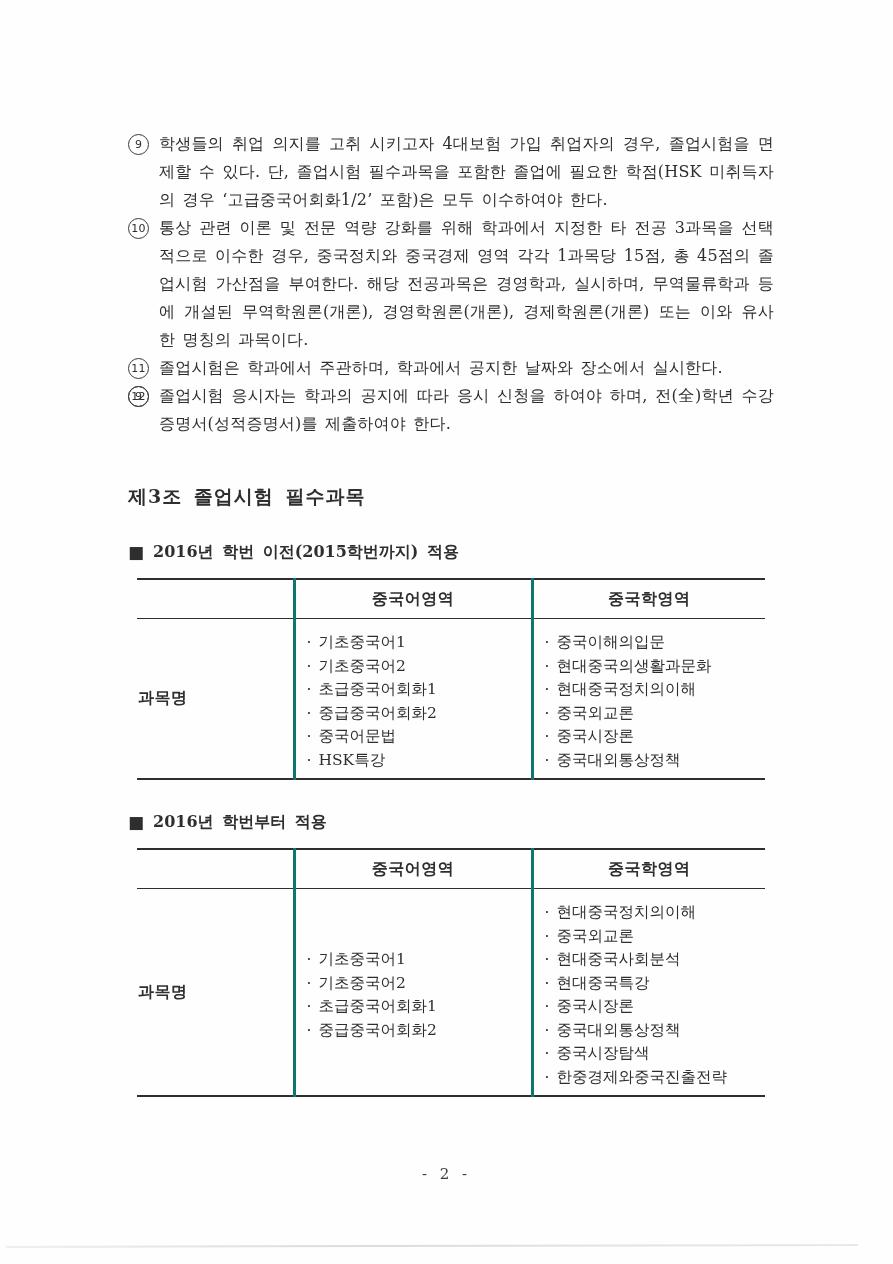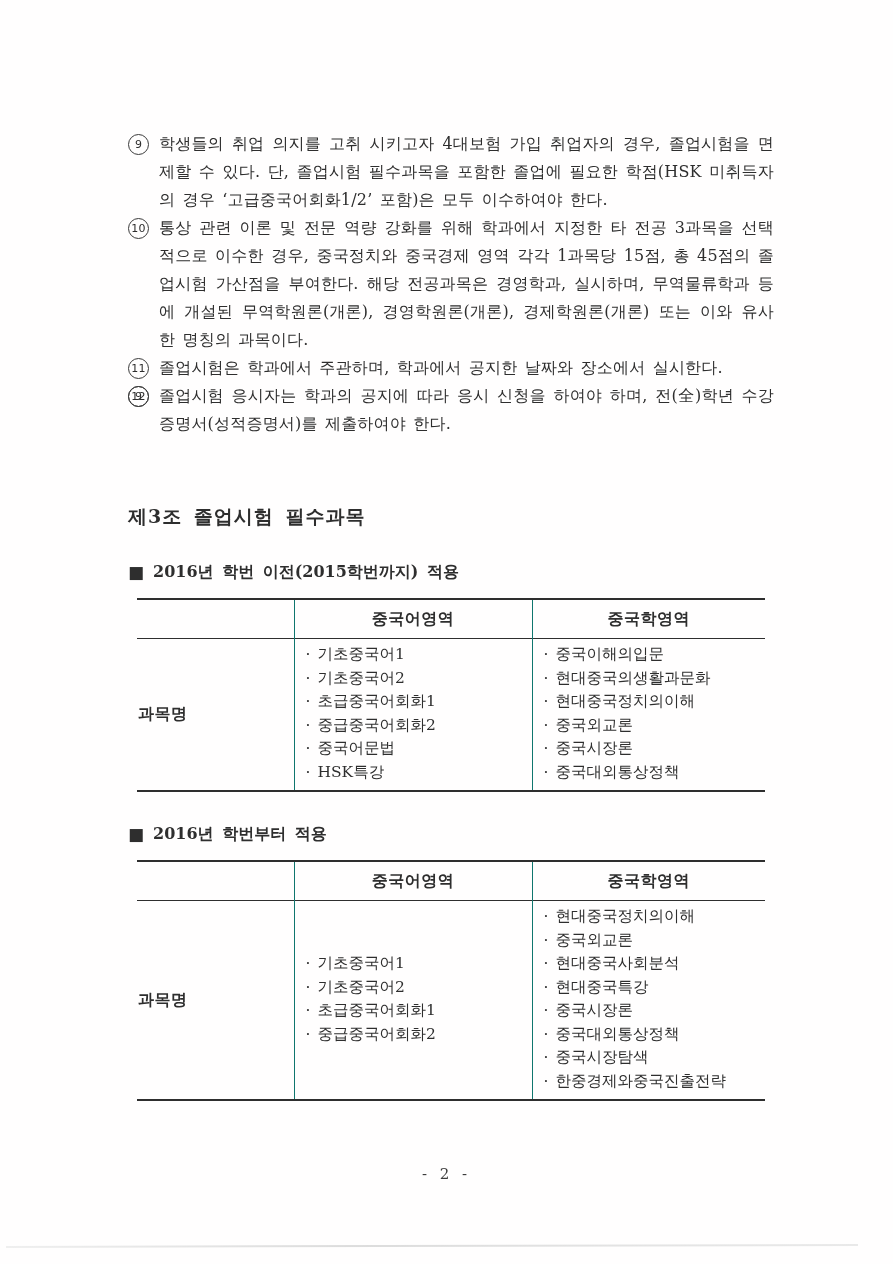--- a/index.html
+++ b/index.html
@@ -17,37 +17,37 @@
   .item { position: relative; padding-left: 31px; text-align: justify; font-size: 16px; line-height: 28px; letter-spacing: 0.2px; word-spacing: 2px; }
   .item .num {
     position: absolute; left: 0; top: 4px;
     width: 19px; height: 19px;
     border: 1px solid #3a3a3a; border-radius: 50%;
     display: flex; align-items: center; justify-content: center;
     font-size: 11px; line-height: 1; font-family: "DejaVu Sans", sans-serif;
   }
 
   
-  .article-title { margin-top: 66px; font-size: 19px; font-weight: bold; letter-spacing: 1px; word-spacing: 4px; }
+  .article-title { margin-top: 46px; font-size: 19px; font-weight: bold; letter-spacing: 1px; word-spacing: 4px; }
 
   
   .caption { margin-top: 32px; font-size: 16px; font-weight: bold; word-spacing: 3px; display: flex; align-items: center; }
   .caption .sq { font-size: 17px; margin-right: 9px; line-height: 1; }
 
   
   table.courses { border-collapse: collapse; table-layout: fixed; width: 628px; margin: 15px 0 0 9px; border-top: 2px solid #2e2e2e; border-bottom: 2px solid #2e2e2e; }
   table.courses col.c1 { width: 157px; }
   table.courses col.c2 { width: 238px; }
   table.courses col.c3 { width: 233px; }
   table.courses thead tr { border-bottom: 1px solid #2e2e2e; }
   table.courses th { height: 36px; font-size: 16px; font-weight: bold; text-align: center; vertical-align: middle; letter-spacing: 0.5px; }
   table.courses td { vertical-align: middle; }
-  table.courses td.bl, table.courses th.bl { border-left: 1px solid #0f766e; }
+  table.courses td.bl, table.courses th.bl { border-left: 3px solid #0f766e; }
   td.rowlabel { font-size: 16px; font-weight: bold; text-align: left; letter-spacing: 0.5px; }
-  td.cell { padding: 4px 4px 6px 11px; }
+  td.cell { padding: 12px 4px 6px 11px; }
   .course { font-size: 15.5px; line-height: 23.5px; white-space: nowrap; }
   .course .b { margin-right: 7px; }
 
   
   .page-number { position: absolute; left: 0; top: 1165px; width: 100%; text-align: center; font-size: 15px; letter-spacing: 4px; color: #3c3c3c; }
 
   
   .scan-line { position: absolute; left: 6px; top: 1245px; width: 852px; height: 2px; background: linear-gradient(to right, #efefef, #dcdcdc 40%, #e9e9e9); transform: rotate(-0.12deg); }
 </style>
 </head>

